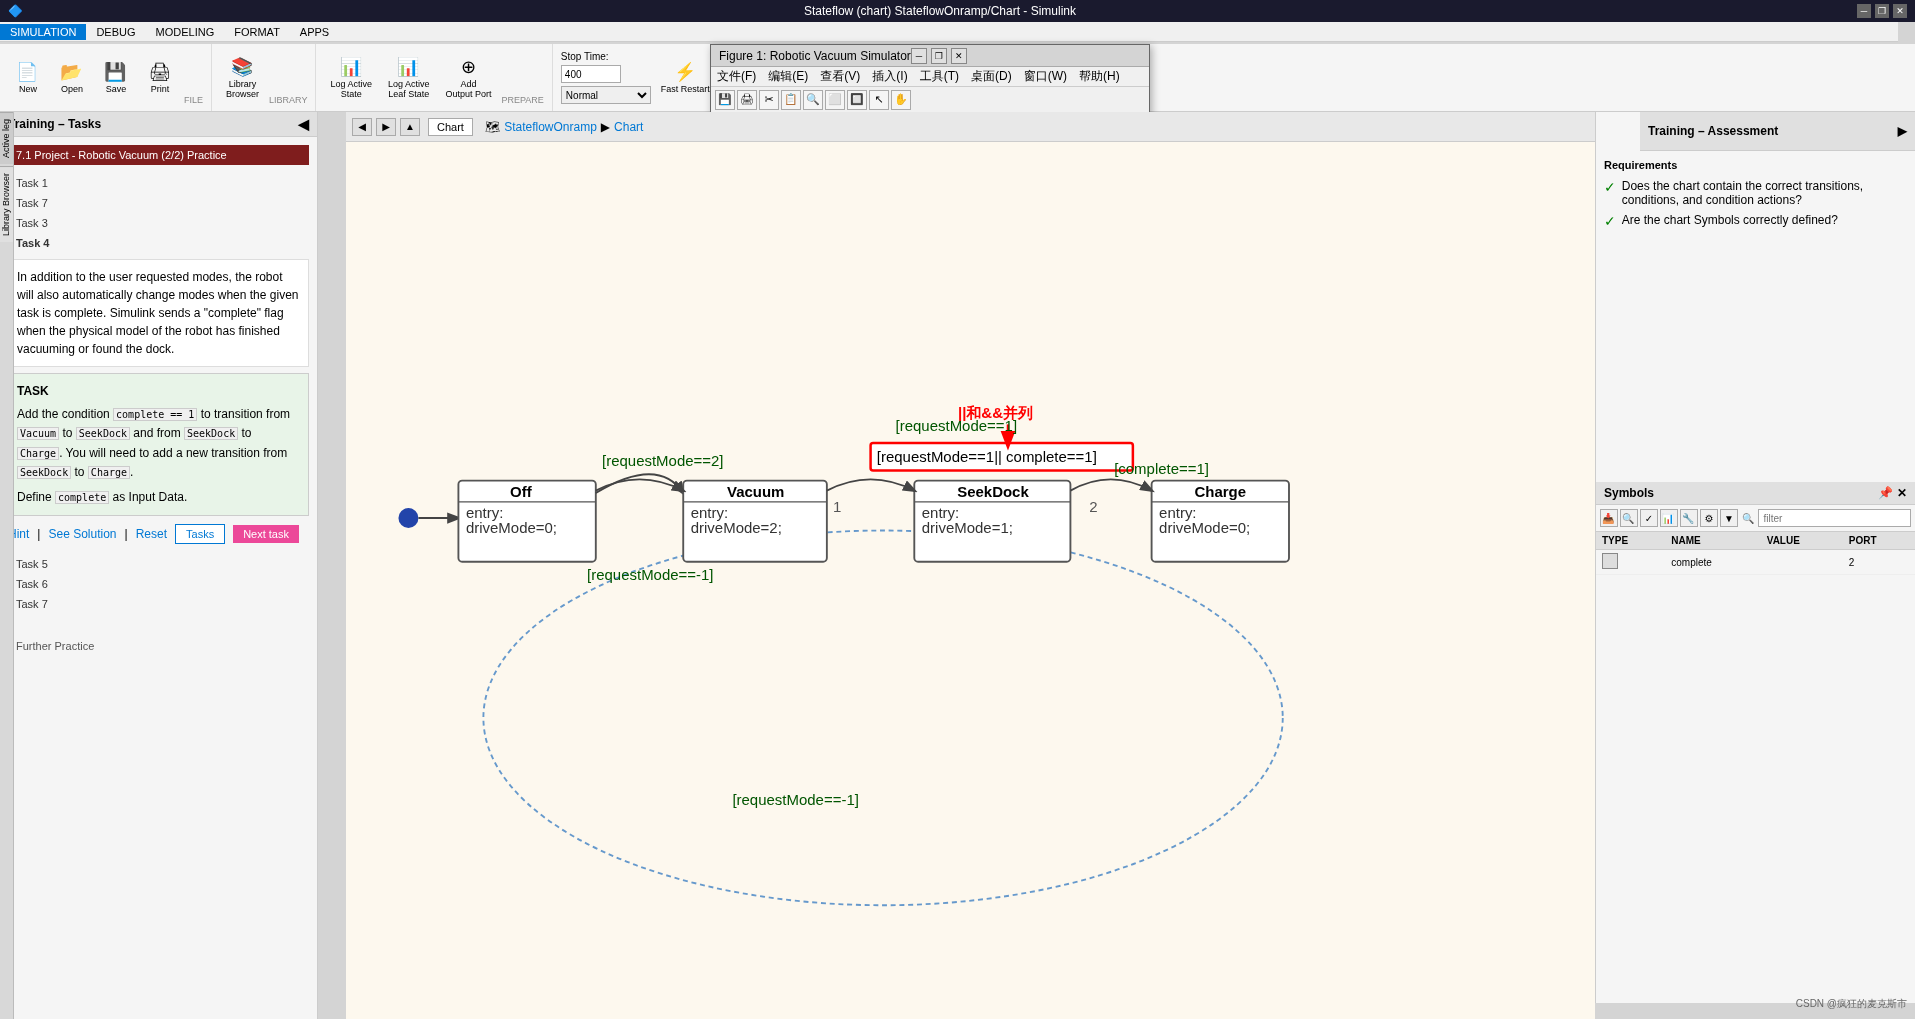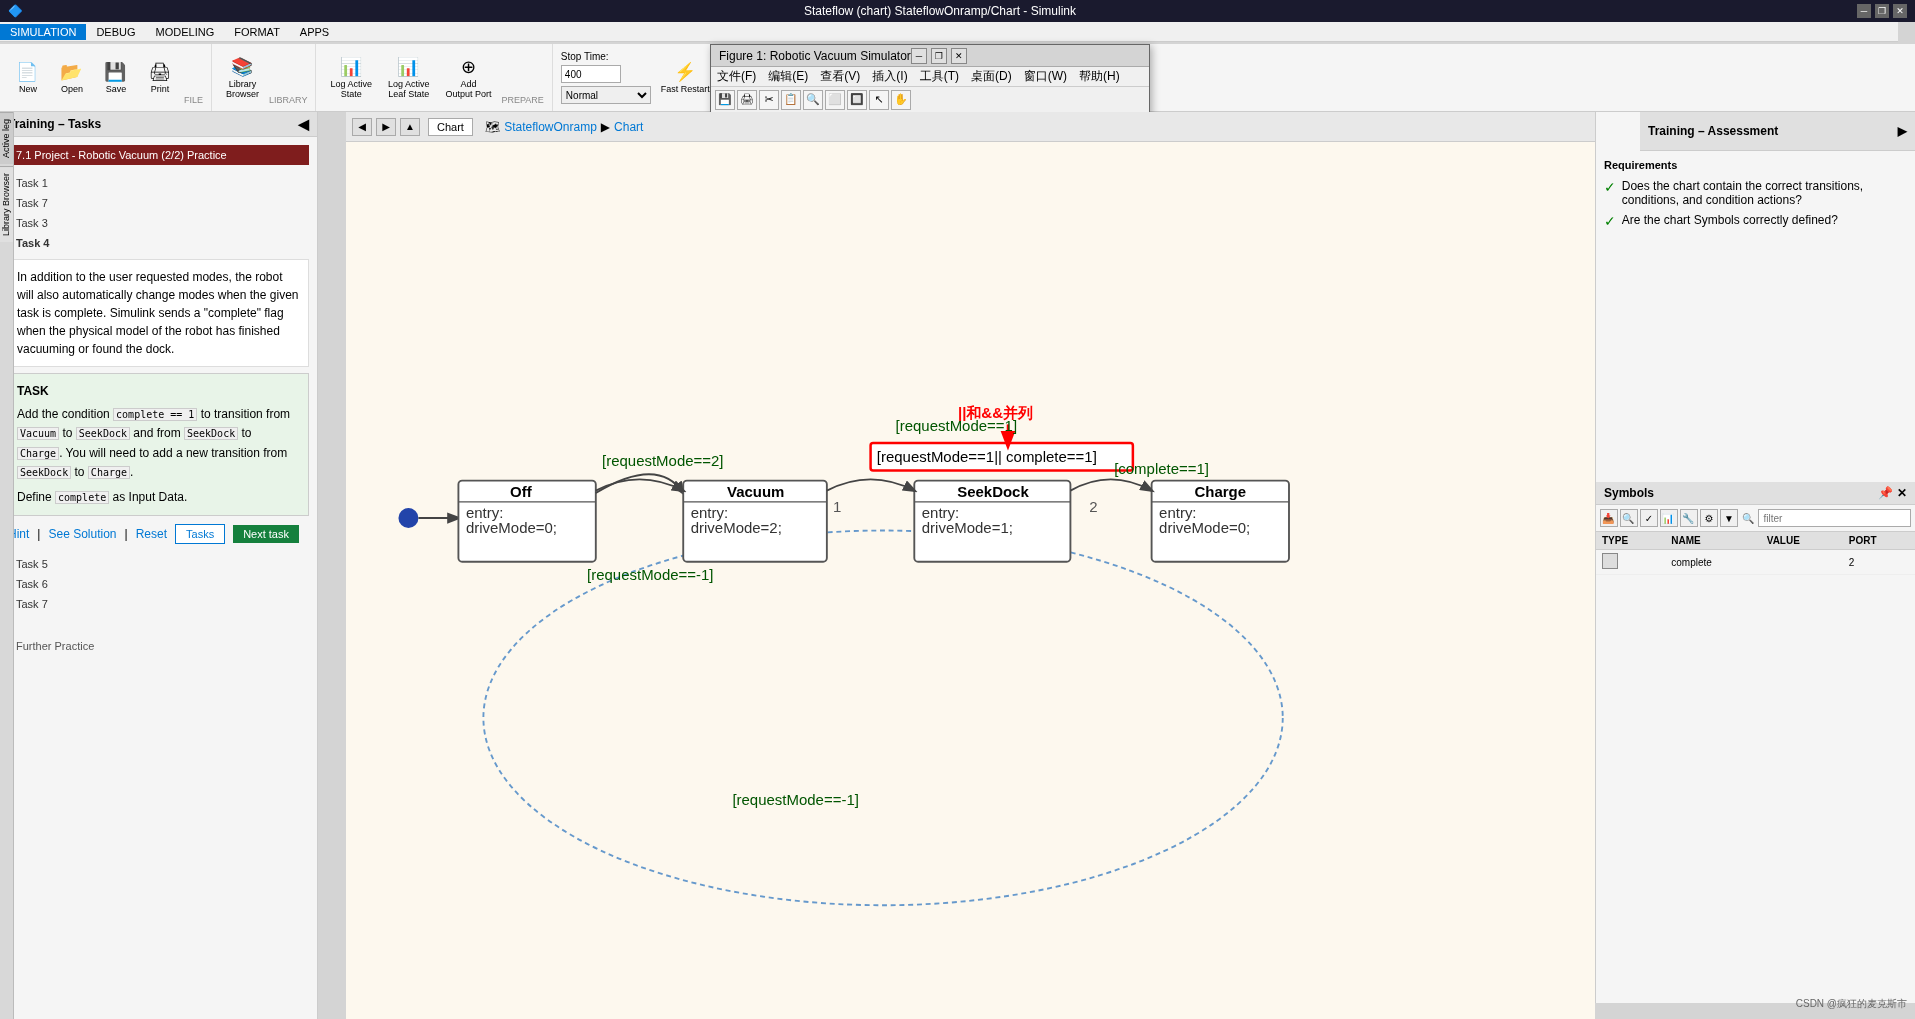--- a/index.html
+++ b/index.html
@@ -113,21 +113,21 @@
       padding: 8px;
       margin: 6px 0;
       font-size: 10px;
       line-height: 1.6;
     }
     .task-box-title { font-weight: bold; margin-bottom: 4px; }
     .code-inline { background: #f0f0f0; border: 1px solid #ccc; padding: 0 2px; font-family: monospace; font-size: 10px; }
     .hint-row { display: flex; gap: 8px; align-items: center; margin-top: 8px; font-size: 11px; }
     .hint-link { color: #0078d4; cursor: pointer; }
     .submit-btn { background: white; border: 1px solid #0078d4; color: #0078d4; padding: 3px 10px; cursor: pointer; font-size: 11px; }
-    .next-btn { background: #15803d; border: none; color: white; padding: 3px 10px; cursor: pointer; font-size: 11px; }
+    .next-btn { background: #ec4899; border: none; color: white; padding: 3px 10px; cursor: pointer; font-size: 11px; }
     .further-task { padding: 4px 8px; color: #555; font-size: 11px; margin-top: 22px; }
     .breadcrumb-btn { background: #e0e0e0; border: 1px solid #aaa; width: 20px; height: 18px; cursor: pointer; font-size: 10px; display: flex; align-items: center; justify-content: center; }
     .breadcrumb-path { display: flex; align-items: center; gap: 4px; margin-left: 8px; font-size: 11px; }
     .breadcrumb-link { color: #0078d4; cursor: pointer; }
 
     
     .right-panel {
       position: absolute;
       top: 112px; right: 0;
       width: 320px;

